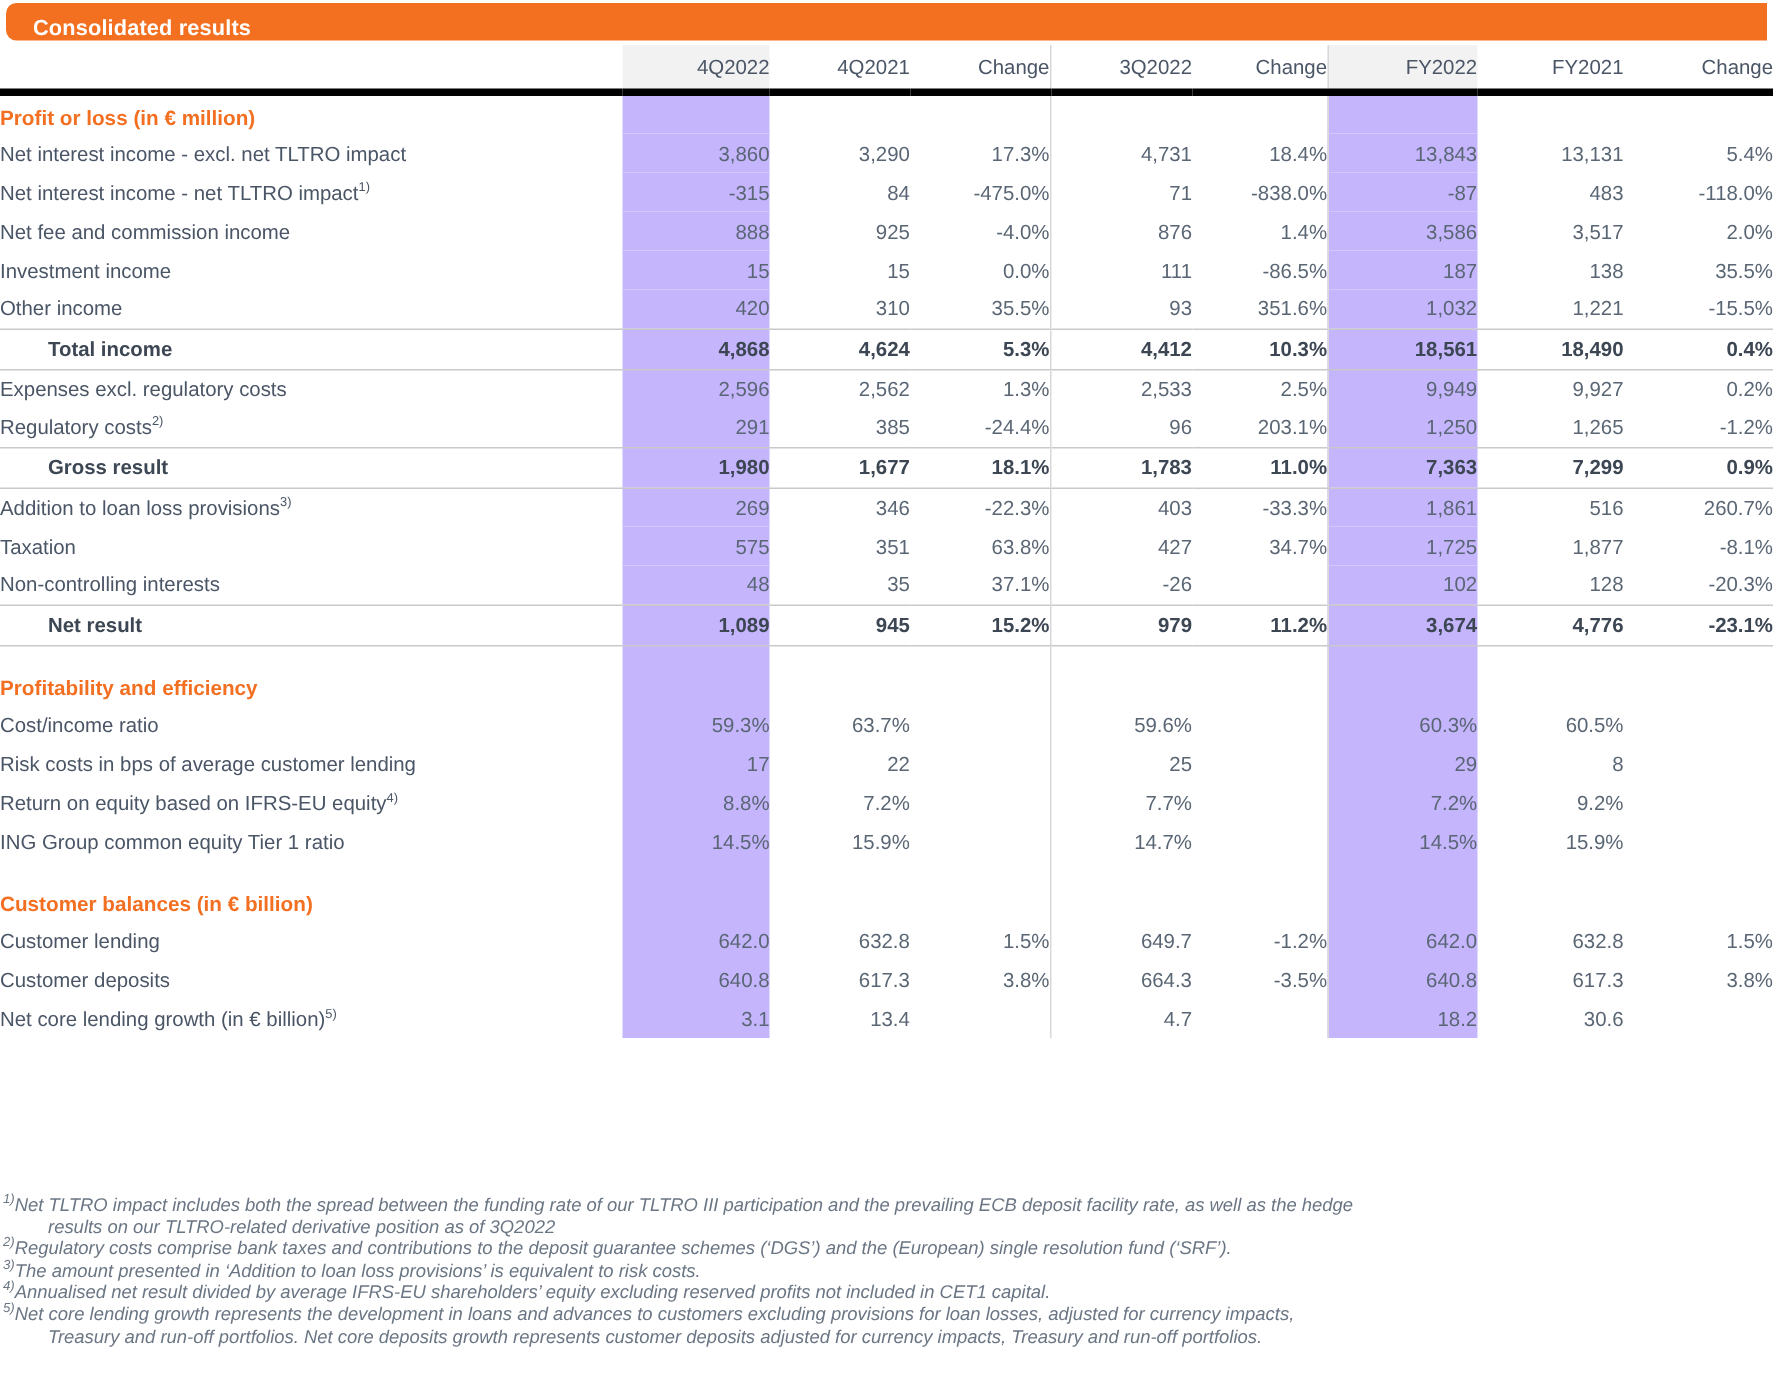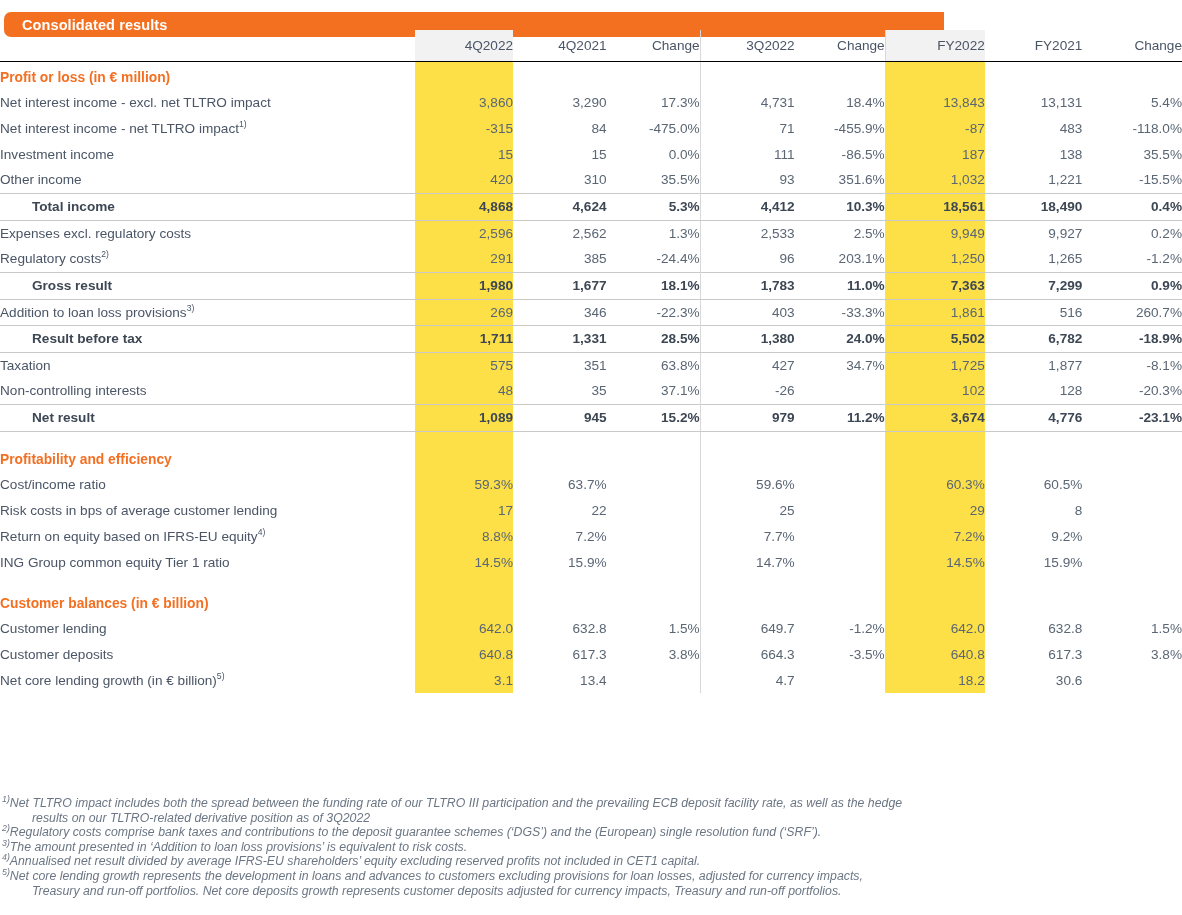--- a/index.html
+++ b/index.html
@@ -11,26 +11,26 @@
     width: 1182px; height: 915px;
     font-family: "Liberation Sans", sans-serif;
     color: #4a5566;
     overflow: hidden;
   }
   .sheet { position: relative; width: 1182px; height: 915px; }
 
   
   .title-bar {
     position: absolute;
-    left: 4px; top: 12px;
-    width: 940px; height: 25px;
+    left: 4px; top: 2px;
+    width: 1174px; height: 25px;
     background: #f37021;
     border-top-left-radius: 7px;
     border-bottom-left-radius: 7px;
-    display: flex; align-items: center;
+    display: flex; align-items: flex-end;
   }
   .title-bar .title-text {
     color: #ffffff;
     font-size: 14.5px;
     font-weight: bold;
     padding-left: 18px;
     letter-spacing: .1px;
   }
 
   
@@ -64,30 +64,30 @@
     color: #4a5566;
     font-size: 13.6px;
   }
   td.num {
     text-align: right;
     padding-right: 14px;
     color: #5a6674;
     font-variant-numeric: tabular-nums;
   }
   
-  .band { background: #fde047; }
+  .band { background: #c4b5fd; }
   
   .vsep-l { border-left: 1px solid #d8d8d8; }
 
   
   tr.hdr td {
     height: 31px;
     font-size: 13.6px;
     color: #4a5566;
-    border-bottom: 1px solid #000000;
+    border-bottom: 5px solid #000000;
   }
   tr.hdr td.hdr-band { background: #f2f2f2; }
 
   
   tr.section td {
     height: 28px;
     padding-top: 4px;
   }
   tr.section td.lbl {
     color: #f36f21;
@@ -196,24 +196,35 @@
           <td class="num band vsep-l">13,843</td>
           <td class="num">13,131</td>
           <td class="num">5.4%</td>
         </tr>
         <tr class="data">
           <td class="lbl"><span>Net interest income - net TLTRO impact</span><sup>1)</sup></td>
           <td class="num band">-315</td>
           <td class="num">84</td>
           <td class="num">-475.0%</td>
           <td class="num vsep-l">71</td>
-          <td class="num">-455.9%</td>
+          <td class="num">-838.0%</td>
           <td class="num band vsep-l">-87</td>
           <td class="num">483</td>
           <td class="num">-118.0%</td>
+        </tr>
+        <tr class="data">
+          <td class="lbl"><span>Net fee and commission income</span></td>
+          <td class="num band">888</td>
+          <td class="num">925</td>
+          <td class="num">-4.0%</td>
+          <td class="num vsep-l">876</td>
+          <td class="num">1.4%</td>
+          <td class="num band vsep-l">3,586</td>
+          <td class="num">3,517</td>
+          <td class="num">2.0%</td>
         </tr>
         <tr class="data">
           <td class="lbl"><span>Investment income</span></td>
           <td class="num band">15</td>
           <td class="num">15</td>
           <td class="num">0.0%</td>
           <td class="num vsep-l">111</td>
           <td class="num">-86.5%</td>
           <td class="num band vsep-l">187</td>
           <td class="num">138</td>
@@ -278,31 +289,20 @@
           <td class="lbl"><span>Addition to loan loss provisions</span><sup>3)</sup></td>
           <td class="num band">269</td>
           <td class="num">346</td>
           <td class="num">-22.3%</td>
           <td class="num vsep-l">403</td>
           <td class="num">-33.3%</td>
           <td class="num band vsep-l">1,861</td>
           <td class="num">516</td>
           <td class="num">260.7%</td>
         </tr>
-        <tr class="total">
-          <td class="lbl"><span>Result before tax</span></td>
-          <td class="num band">1,711</td>
-          <td class="num">1,331</td>
-          <td class="num">28.5%</td>
-          <td class="num vsep-l">1,380</td>
-          <td class="num">24.0%</td>
-          <td class="num band vsep-l">5,502</td>
-          <td class="num">6,782</td>
-          <td class="num">-18.9%</td>
-        </tr>
         <tr class="data">
           <td class="lbl"><span>Taxation</span></td>
           <td class="num band">575</td>
           <td class="num">351</td>
           <td class="num">63.8%</td>
           <td class="num vsep-l">427</td>
           <td class="num">34.7%</td>
           <td class="num band vsep-l">1,725</td>
           <td class="num">1,877</td>
           <td class="num">-8.1%</td>

